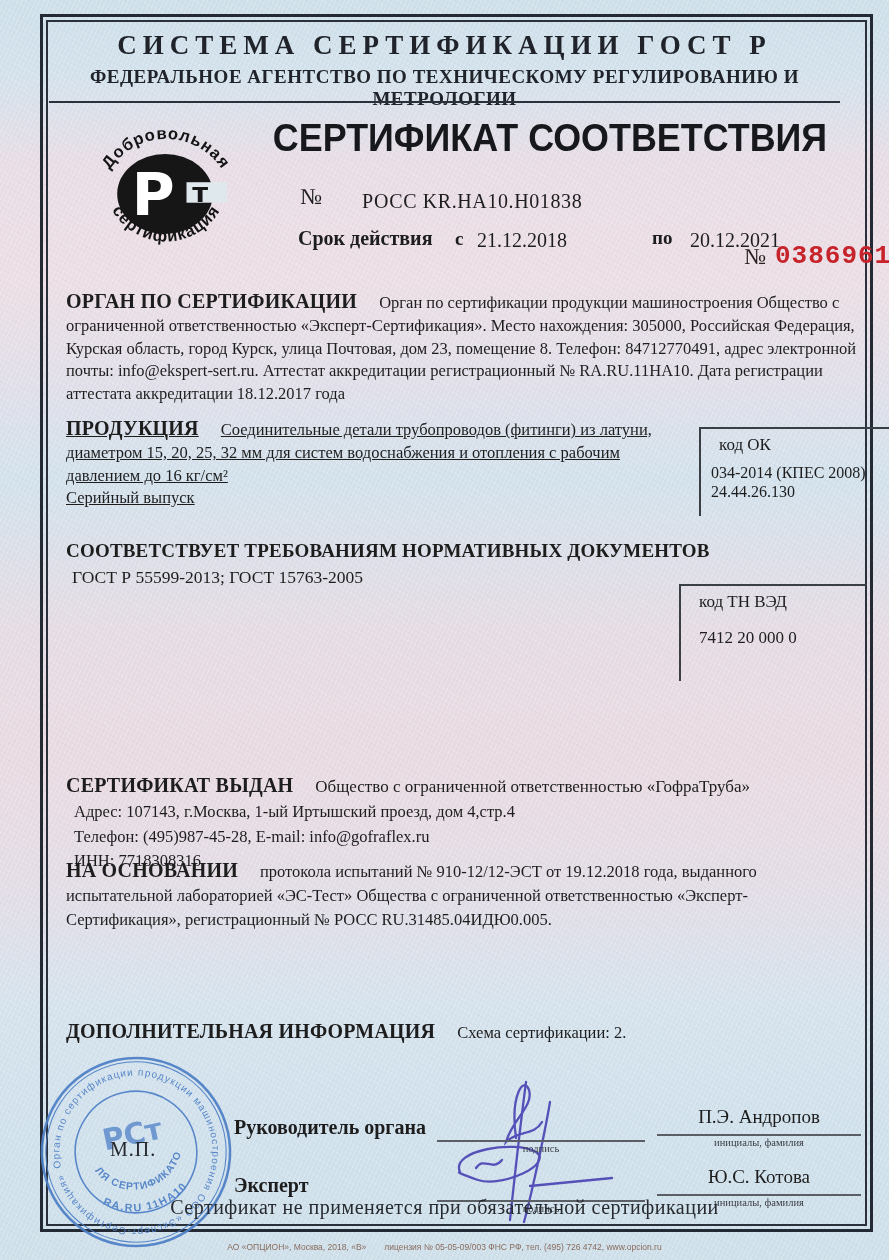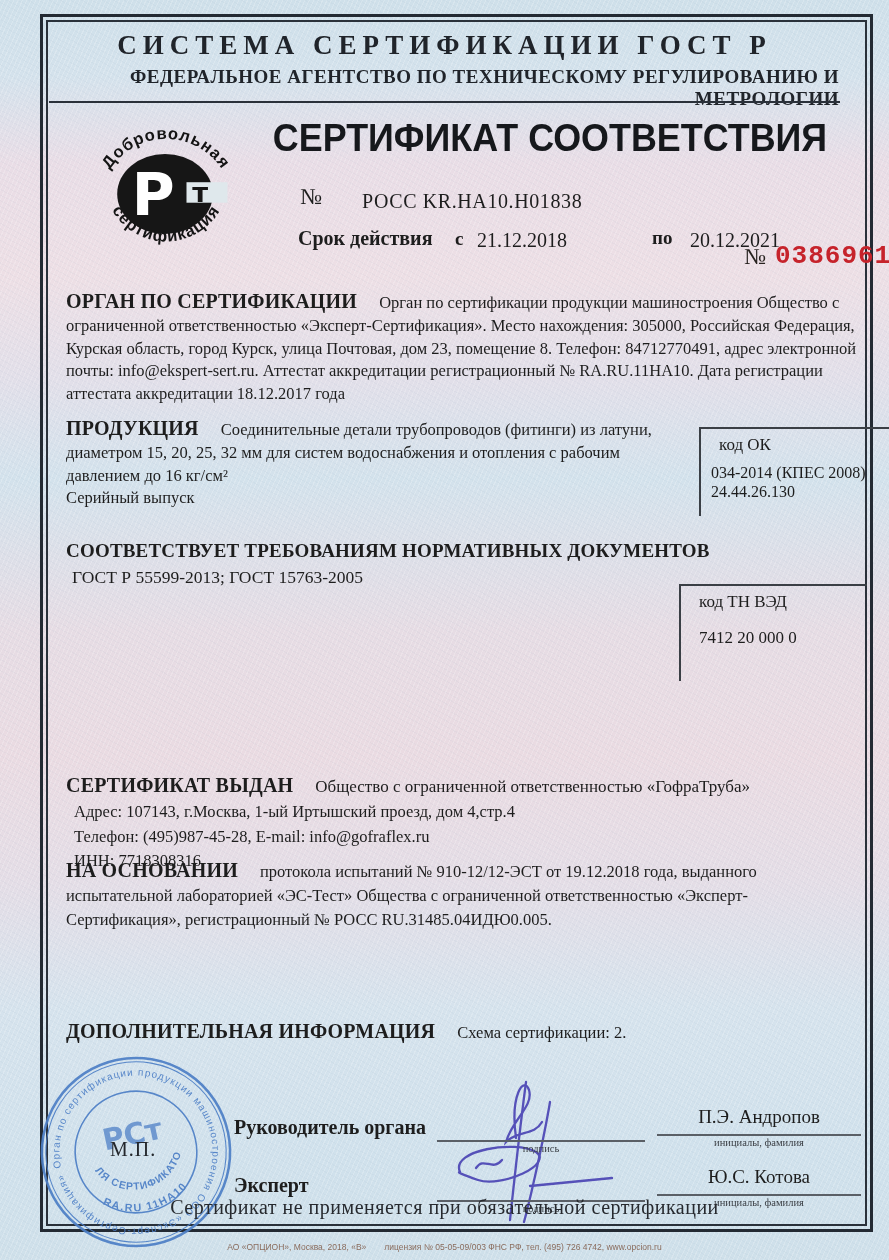--- a/index.html
+++ b/index.html
@@ -15,37 +15,37 @@
         #e9dde6 13%, #eddfe5 22%,
         #e2dfe9 30%, #d3e2ec 38%,
         #e6dce4 50%, #eadbe2 60%,
         #e4dde6 70%, #d6e3ed 80%,
         #d0e1ec 92%, #cfe0ea 100%);
   }
   .frame{position:absolute;left:40px;top:14px;width:833px;height:1218px;border:3px solid #232a33;box-sizing:border-box;}
   .frame::before{content:"";position:absolute;inset:3px;border:2px solid #2a313a;pointer-events:none;}
   .abs{position:absolute;}
   .hdr1{left:50px;top:30px;width:789px;text-align:center;font-weight:bold;font-size:27px;letter-spacing:6px;color:#20242a;}
-  .hdr2{left:50px;top:66px;width:789px;text-align:right;font-weight:bold;font-size:19px;letter-spacing:.5px;color:#20242a;}
+  .hdr2{left:50px;top:66px;width:789px;text-align:center;font-weight:bold;font-size:19px;letter-spacing:.5px;color:#20242a;}
   .hdr-rule{left:49px;top:101px;width:791px;height:2px;background:#2a313a;}
   .doc-title{left:245px;top:116px;width:610px;text-align:center;font-family:"Liberation Sans",sans-serif;
     font-weight:bold;font-size:39px;letter-spacing:0px;color:#16181c;transform:scaleX(.92);transform-origin:center;white-space:nowrap;}
   .num-label{left:300px;top:184px;font-size:23px;}
   .num-value{left:362px;top:190px;font-size:20px;letter-spacing:.6px;}
   .val-label{left:298px;top:227px;font-size:20px;font-weight:bold;}
   .val-c{left:455px;top:228px;font-size:19px;font-weight:bold;}
   .val-from{left:477px;top:229px;font-size:20px;}
   .val-po{left:652px;top:227px;font-size:19px;font-weight:bold;}
   .val-to{left:690px;top:229px;font-size:20px;}
   .blank-no{left:744px;top:244px;font-size:23px;color:#27221f;}
   .blank-digits{left:775px;top:241px;font-family:"Liberation Mono",monospace;font-weight:bold;font-size:26px;letter-spacing:1px;color:#c6232b;}
   .sec{left:66px;width:794px;font-size:16.5px;line-height:1.36;}
   .run-h{font-weight:bold;font-size:20px;margin-right:22px;letter-spacing:.2px;}
   .sec-org{top:288px;}
-  .sec-prod{top:415px;}
+  .sec-prod{top:415px;text-decoration:underline;}
   .sec-prod .txt-wrap{padding-right:198px;}
   .sec-comp-h{left:66px;top:540px;font-weight:bold;font-size:19px;letter-spacing:.2px;}
   .sec-comp-t{left:72px;top:567px;font-size:17.5px;}
   .sec-manu{top:686px;}
   .sec-issued{top:772px;}
   .sec-basis{top:856px;line-height:1.42;}
   .sec-add{top:1018px;}
   .addr-line{margin-left:8px;margin-top:2px;}
   .code-box{box-sizing:border-box;border-top:2px solid #3a3f45;border-left:2px solid #3a3f45;}
   .box-ok{left:676px;top:427px;width:192px;height:89px;margin-left:23px;}

